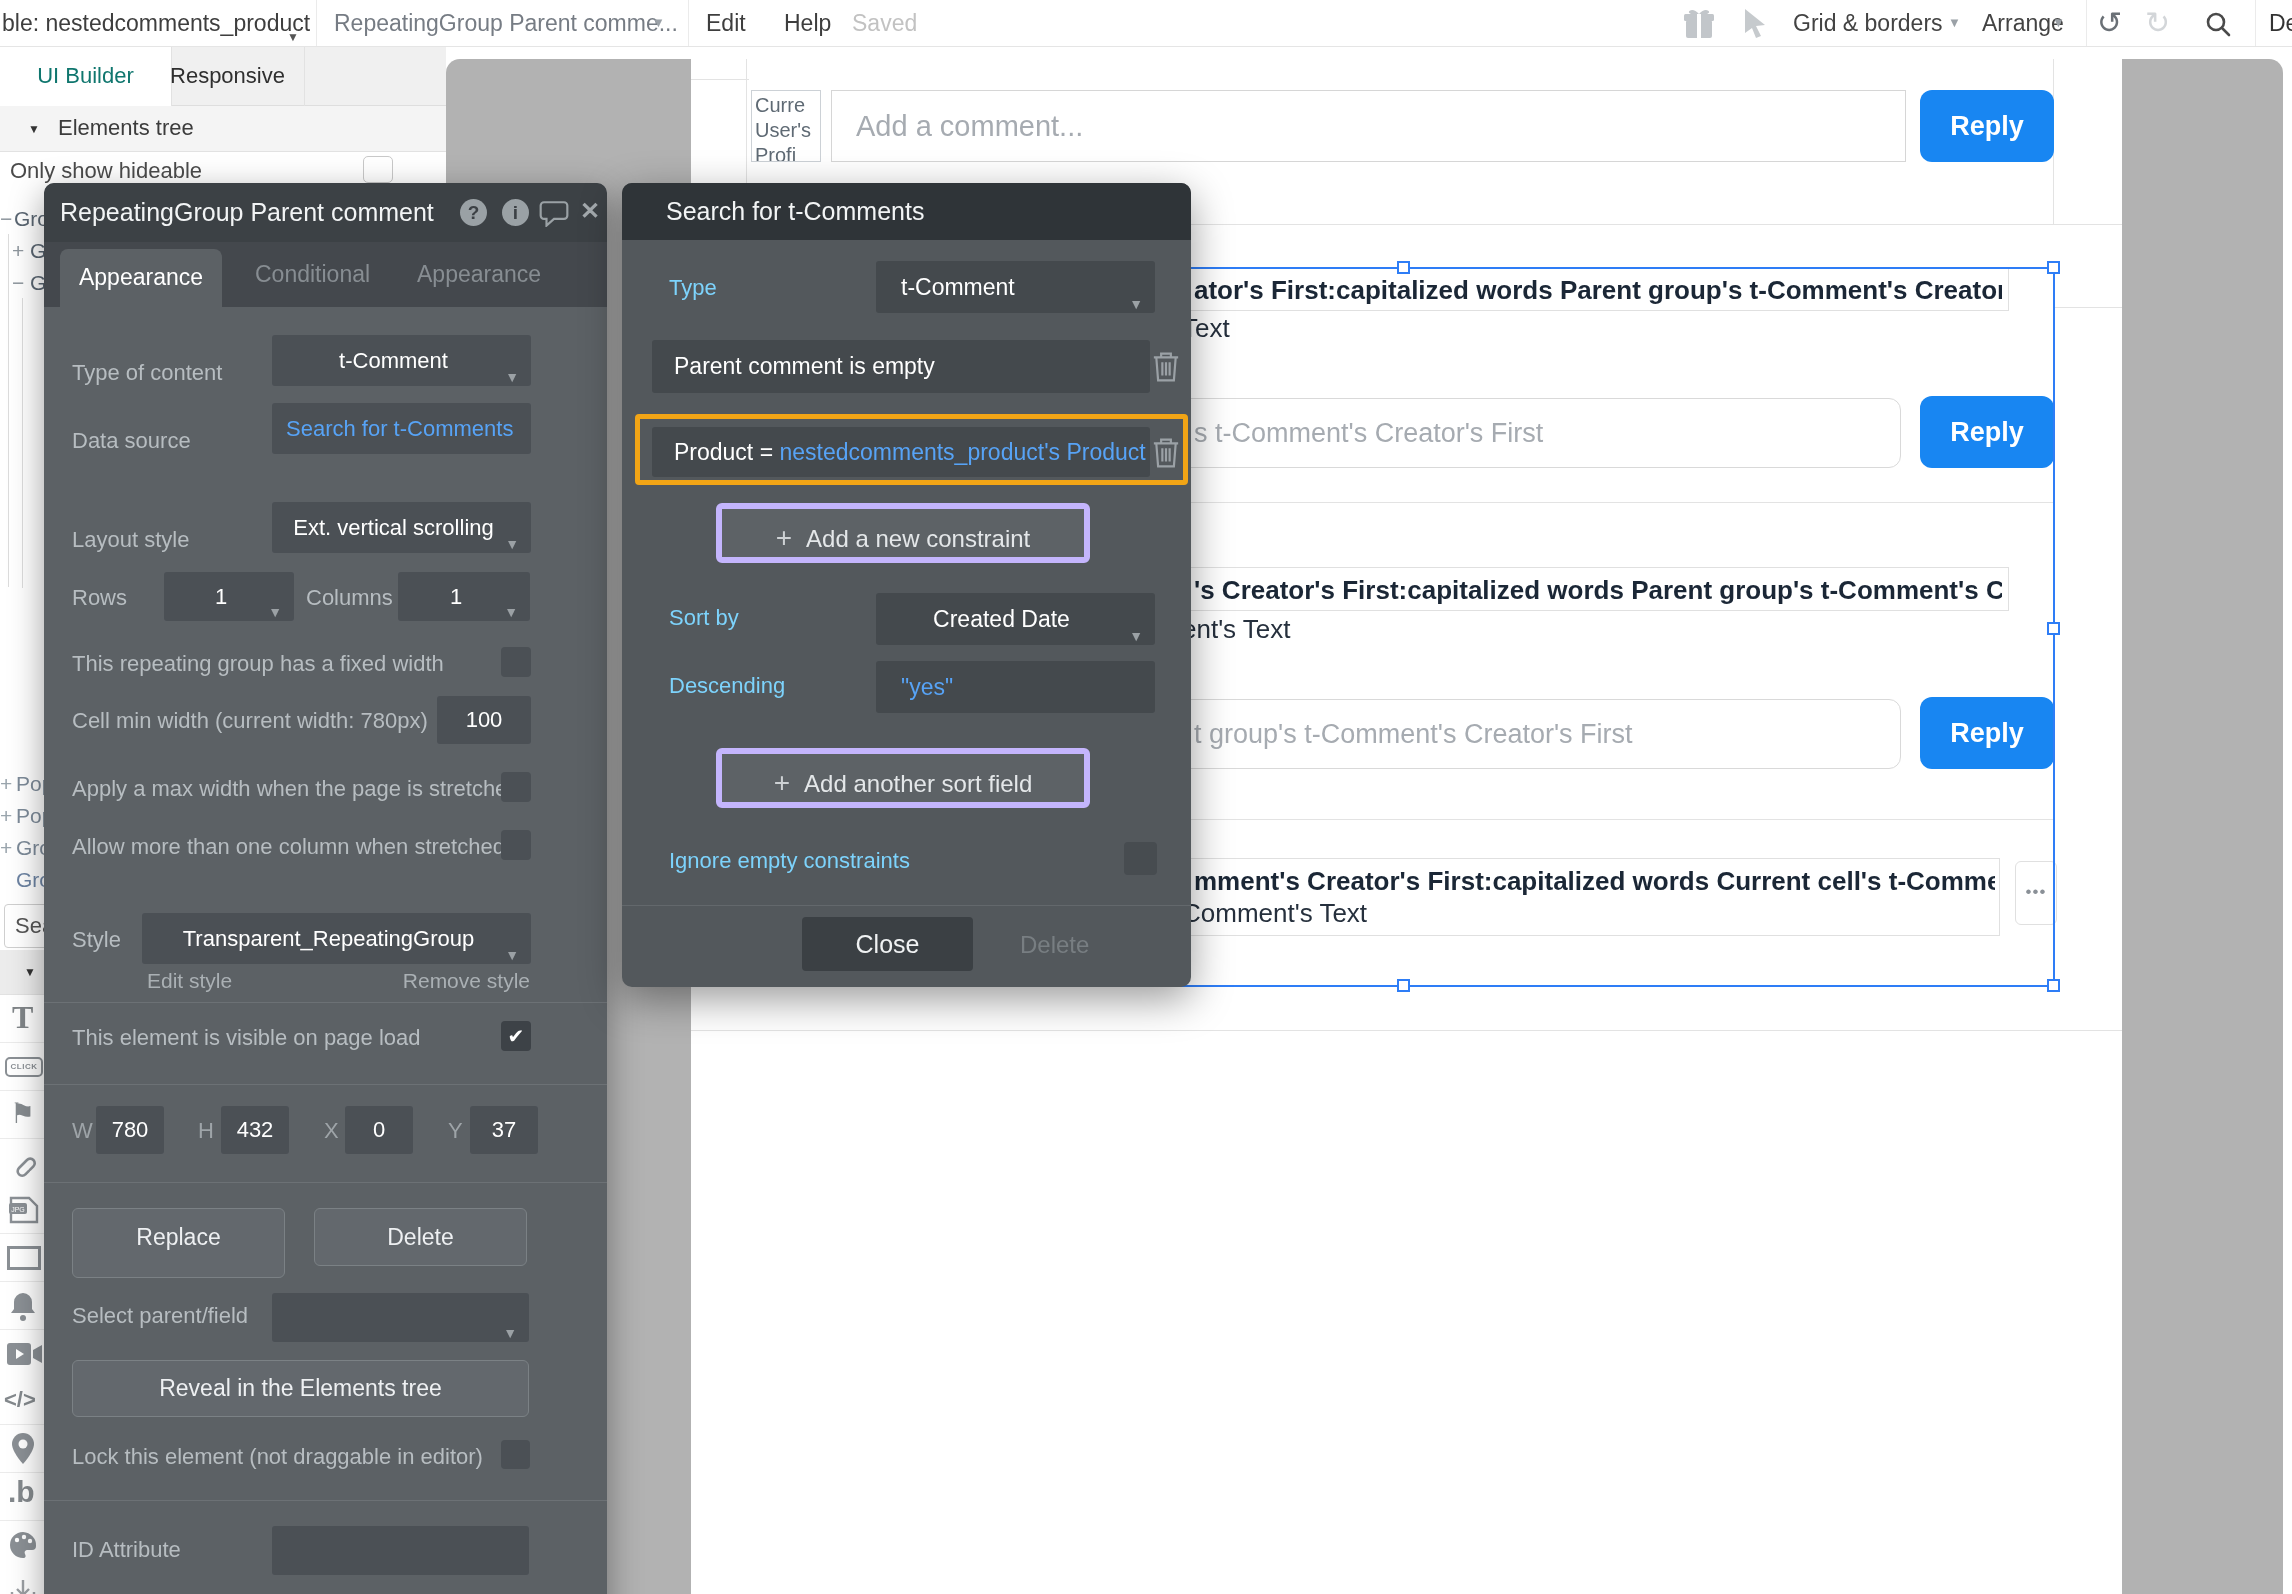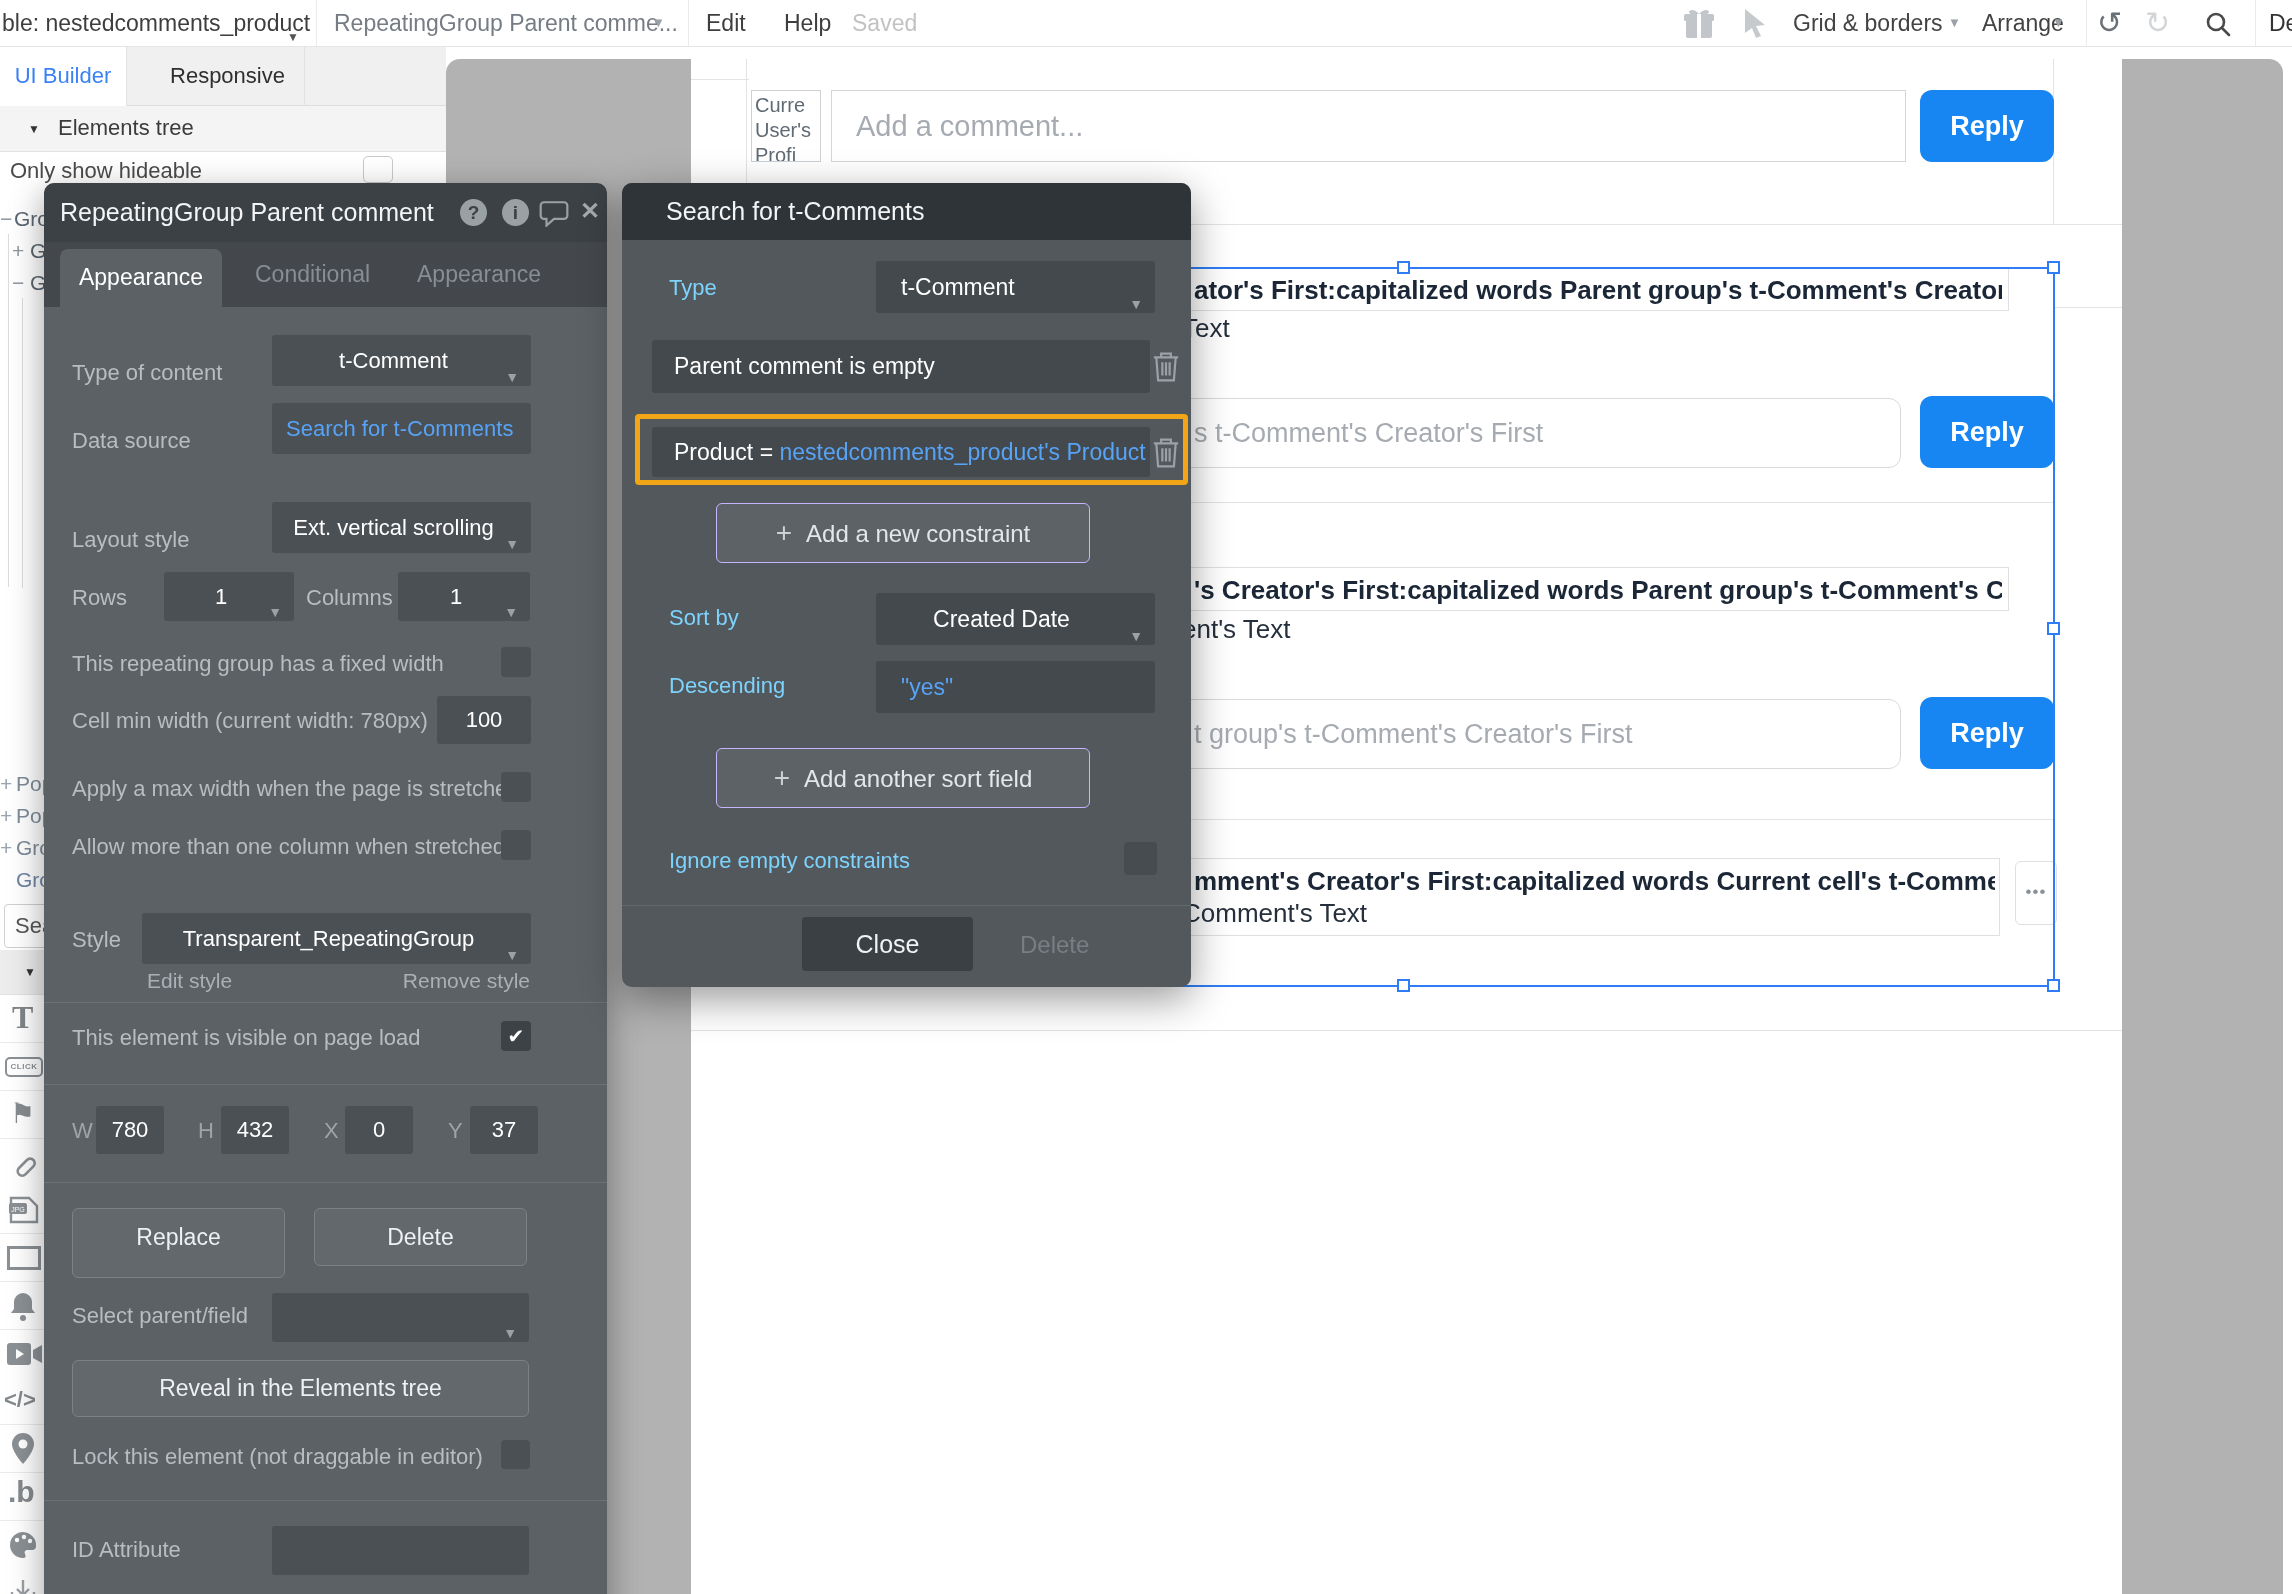--- a/index.html
+++ b/index.html
@@ -49,21 +49,21 @@
 .gbtn{position:absolute;background:#63686d;border:1px solid #7b8185;border-radius:6px;color:#eef0f2;font-size:23px;text-align:center}
 .linklike{position:absolute;font-size:21px;color:#aab0b4;white-space:nowrap}
 .blue{color:#57a3f6}
 
 .popup{position:absolute;left:622px;top:183px;width:569px;height:804px;background:#53585c;border-radius:10px;box-shadow:0 12px 40px rgba(0,0,0,.4);z-index:40}
 .pop-head{position:absolute;left:0;top:0;width:569px;height:57px;background:#2f3438;border-radius:10px 10px 0 0}
 .pop-title{position:absolute;left:44px;top:0;line-height:57px;font-size:25px;color:#f2f4f5;white-space:nowrap}
 .pop-lbl{position:absolute;font-size:22px;color:#7dd3fc;white-space:nowrap}
 .pop-ctl{position:absolute;background:#44494d;border-radius:3px;color:#fff;font-size:23px}
 .constraint{position:absolute;background:#44494d;border-radius:3px;color:#fff;font-size:23px;line-height:52px;padding-left:22px;white-space:nowrap;overflow:hidden}
-.pop-btn{position:absolute;background:#5d6266;border:1px solid #c4b5fd;border-radius:6px;color:#e4e7e9;font-size:24px;text-align:center}
+.pop-btn{position:absolute;background:#5d6266;border:6px solid #c4b5fd;border-radius:6px;color:#e4e7e9;font-size:24px;text-align:center}
 .trash{position:absolute;width:30px;height:34px}
 .hl{position:absolute;border:5px solid #f2a516;border-radius:4px;z-index:2}
 svg{display:block}
 </style>
 </head>
 <body>
 
 <div id="root">
 
   <div class="canvas-gray"></div>
@@ -108,21 +108,21 @@
   <div class="sel" style="left:2053px;top:267px;width:2px;height:720px"></div>
   <div class="sel" style="left:751px;top:985px;width:1303px;height:2px"></div>
   <div class="handle" style="left:1397px;top:261px"></div>
   <div class="handle" style="left:2047px;top:261px"></div>
   <div class="handle" style="left:2047px;top:622px"></div>
   <div class="handle" style="left:2047px;top:979px"></div>
   <div class="handle" style="left:1397px;top:979px"></div>
 
   <div class="leftpanel">
     <div class="lp-tabs">
-      <div class="lp-tab" style="left:0;width:127px;background:#fff;color:#3b82f6;border-right:1px solid #e2e2e2">UI Builder</div>
+      <div class="lp-tab" style="left:0;width:172px;background:#fff;color:#0f766e;border-right:1px solid #e2e2e2">UI Builder</div>
       <div class="lp-tab" style="left:151px;width:154px;color:#2f2f2f;border-right:1px solid #e2e2e2">Responsive</div>
     </div>
     <div class="lp-sechead" style="top:59px;height:46px">
       <span style="position:absolute;left:28px;top:16px;font-size:12px;color:#333">▼</span>
       <span style="position:absolute;left:58px;top:9px;font-size:22px;color:#3c3c3c">Elements tree</span>
     </div>
     <div style="position:absolute;left:10px;top:111px;font-size:22px;color:#4b4b4b;white-space:nowrap">Only show hideable</div>
     <div style="position:absolute;left:363px;top:109px;width:30px;height:27px;border:1px solid #c9c9c9;border-radius:5px;background:#fff"></div>
 
     <span class="treetxt" style="left:0;top:160px;color:#8f979e">−</span>

